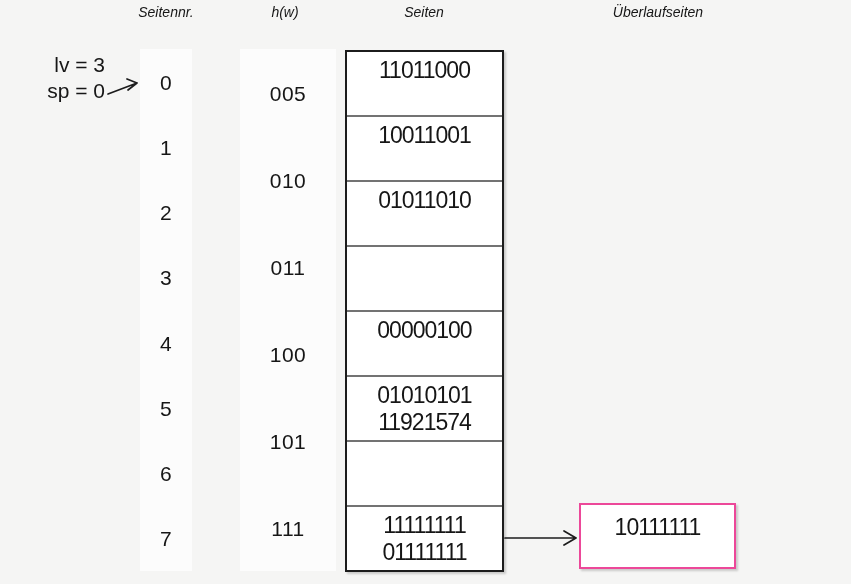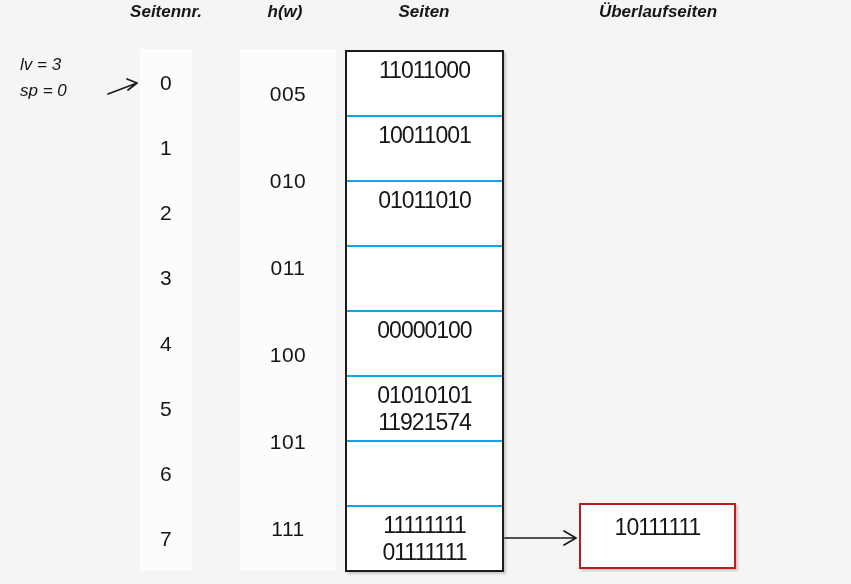--- a/index.html
+++ b/index.html
@@ -13,26 +13,25 @@
     height: 584px;
     background: #f5f5f4;
     overflow: hidden;
     font-family: "Liberation Sans", sans-serif;
     color: #161616;
   }
   .hdr {
     position: absolute;
     top: 2px;
     font-style: italic;
-    font-size: 17px;
+    font-size: 14px;
     line-height: 20px;
     text-align: left;
     white-space: nowrap;
     transform: translateX(-50%);
-    font-weight: bold;
   }
   .strip {
     position: absolute;
     top: 49px;
     height: 522px;
     background: #fcfcfc;
   }
   #strip-nr { left: 140px; width: 52px; }
   #strip-hw { left: 240px; width: 96px; }
 
@@ -63,53 +62,52 @@
     box-sizing: border-box;
     border: 2px solid #1c1c1c;
     background: #ffffff;
     display: flex;
     flex-direction: column;
     box-shadow: 2px 2px 2px rgba(0,0,0,0.18);
   }
   .bucket {
     flex: 1;
     box-sizing: border-box;
-    border-bottom: 2px solid #0ea5e9;
+    border-bottom: 2px solid #737373;
     padding-top: 5px;
   }
   .bucket:last-child { border-bottom: none; }
   .bin-line {
     text-align: center;
     font-size: 23px;
     line-height: 27px;
     letter-spacing: -1px;
     white-space: nowrap;
   }
 
   #overflow-box {
     position: absolute;
     left: 579px;
     top: 503px;
     width: 157px;
     height: 66px;
     box-sizing: border-box;
-    border: 2px solid #b91c1c;
+    border: 2px solid #ec4899;
     background: #ffffff;
     padding-top: 9px;
     box-shadow: 2px 2px 2px rgba(0,0,0,0.18);
   }
 
   #lv-sp {
     position: absolute;
     left: 20px;
     top: 52px;
     width: 85px;
-    text-align: left;
-    font-style: italic;
-    font-size: 17px;
+    text-align: right;
+    font-size: 21px;
     line-height: 26px;
     white-space: nowrap;
   }
 
   .arrow-svg { position: absolute; }
 </style>
 </head>
 <body>
 
 <div class="canvas">

